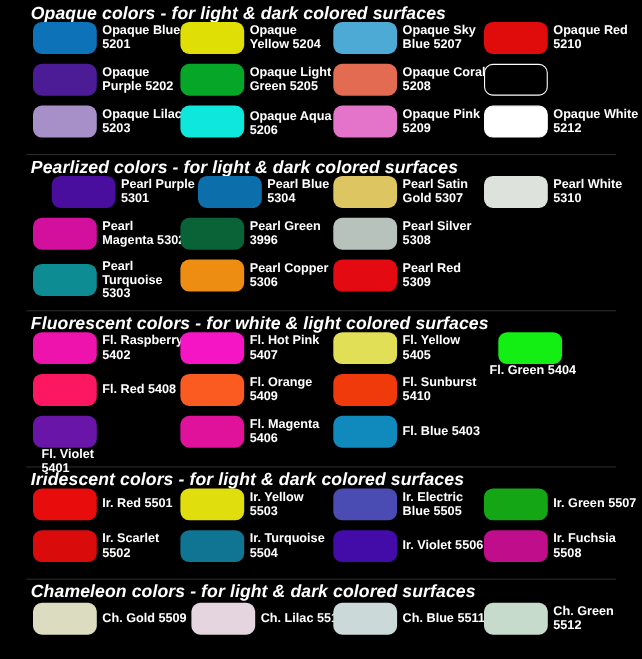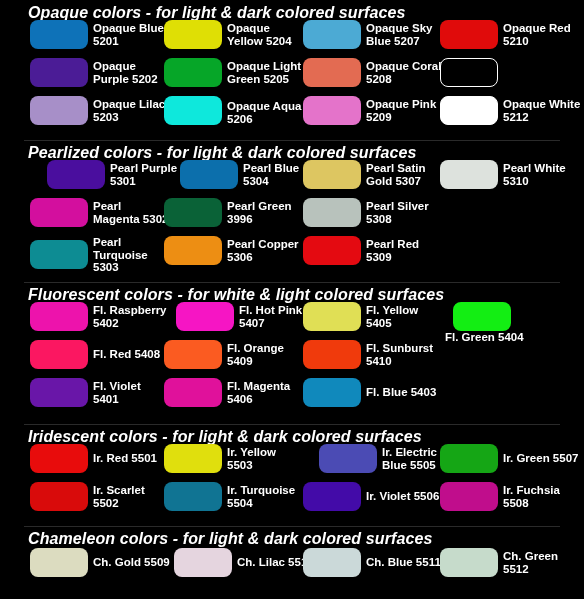--- a/index.html
+++ b/index.html
@@ -187,26 +187,26 @@
       <div class="section-title" style="top: 286px;">Fluorescent colors - for white &amp; light colored surfaces</div>
       <div class="swatch-cell" style="left: 30px; top: 302px;">
         <div class="chip" style="background: rgb(237, 19, 172); width: 58px; height: 29px;"></div>
         <div class="cap">Fl. Raspberry
 5402</div>
       </div>
       <div class="swatch-cell" style="left: 30px; top: 340px;">
         <div class="chip" style="background: rgb(251, 23, 97); width: 58px; height: 29px;"></div>
         <div class="cap wide">Fl. Red 5408</div>
       </div>
-      <div class="swatch-cell" style="left: 30px; top: 378px;">
+      <div class="swatch-cell" style="left: 30px; top: 378px; flex-direction: column;">
         <div class="chip" style="background: rgb(105, 22, 168); width: 58px; height: 29px;"></div>
         <div class="cap">Fl. Violet
 5401</div>
       </div>
-      <div class="swatch-cell" style="left: 176px; top: 302px;">
+      <div class="swatch-cell" style="left: 164px; top: 302px;">
         <div class="chip" style="background: rgb(246, 21, 196); width: 58px; height: 29px;"></div>
         <div class="cap">Fl. Hot Pink
 5407</div>
       </div>
       <div class="swatch-cell" style="left: 164px; top: 340px;">
         <div class="chip" style="background: rgb(251, 91, 33); width: 58px; height: 29px;"></div>
         <div class="cap">Fl. Orange
 5409</div>
       </div>
       <div class="swatch-cell" style="left: 164px; top: 378px;">
@@ -247,21 +247,21 @@
       <div class="swatch-cell" style="left: 164px; top: 444px;">
         <div class="chip" style="background: rgb(224, 223, 13); width: 58px; height: 29px;"></div>
         <div class="cap">Ir. Yellow
 5503</div>
       </div>
       <div class="swatch-cell" style="left: 164px; top: 482px;">
         <div class="chip" style="background: rgb(16, 116, 147); width: 58px; height: 29px;"></div>
         <div class="cap">Ir. Turquoise
 5504</div>
       </div>
-      <div class="swatch-cell" style="left: 319px; top: 444px;">
+      <div class="swatch-cell" style="left: 303px; top: 444px;">
         <div class="chip" style="background: rgb(75, 75, 180); width: 58px; height: 29px;"></div>
         <div class="cap">Ir. Electric
 Blue 5505</div>
       </div>
       <div class="swatch-cell" style="left: 303px; top: 482px;">
         <div class="chip" style="background: rgb(67, 11, 168); width: 58px; height: 29px;"></div>
         <div class="cap wide">Ir. Violet 5506</div>
       </div>
       <div class="swatch-cell" style="left: 440px; top: 444px;">
         <div class="chip" style="background: rgb(21, 166, 21); width: 58px; height: 29px;"></div>

